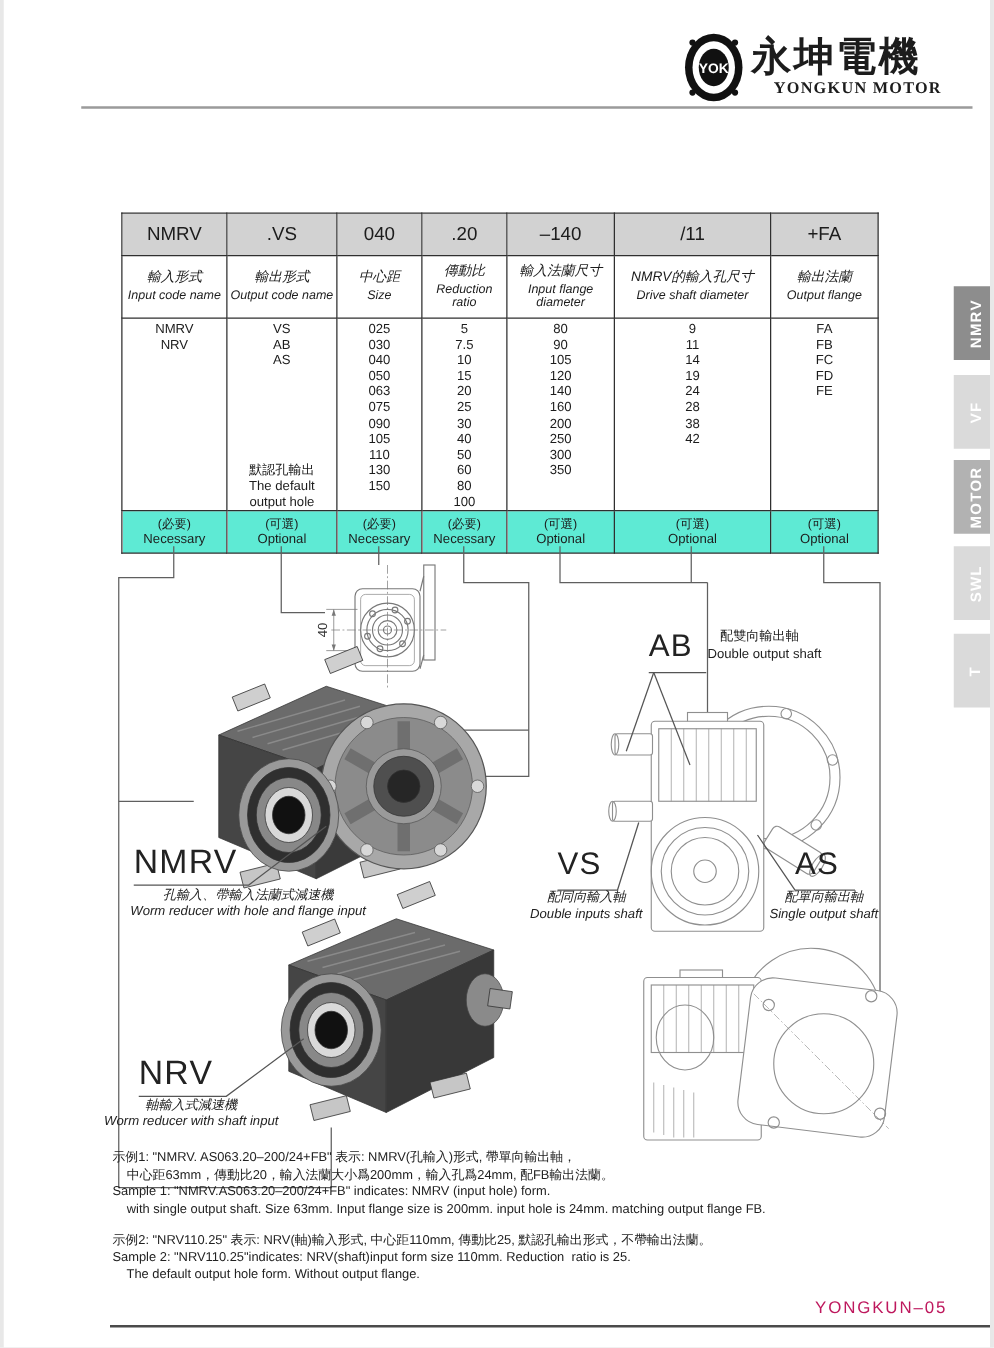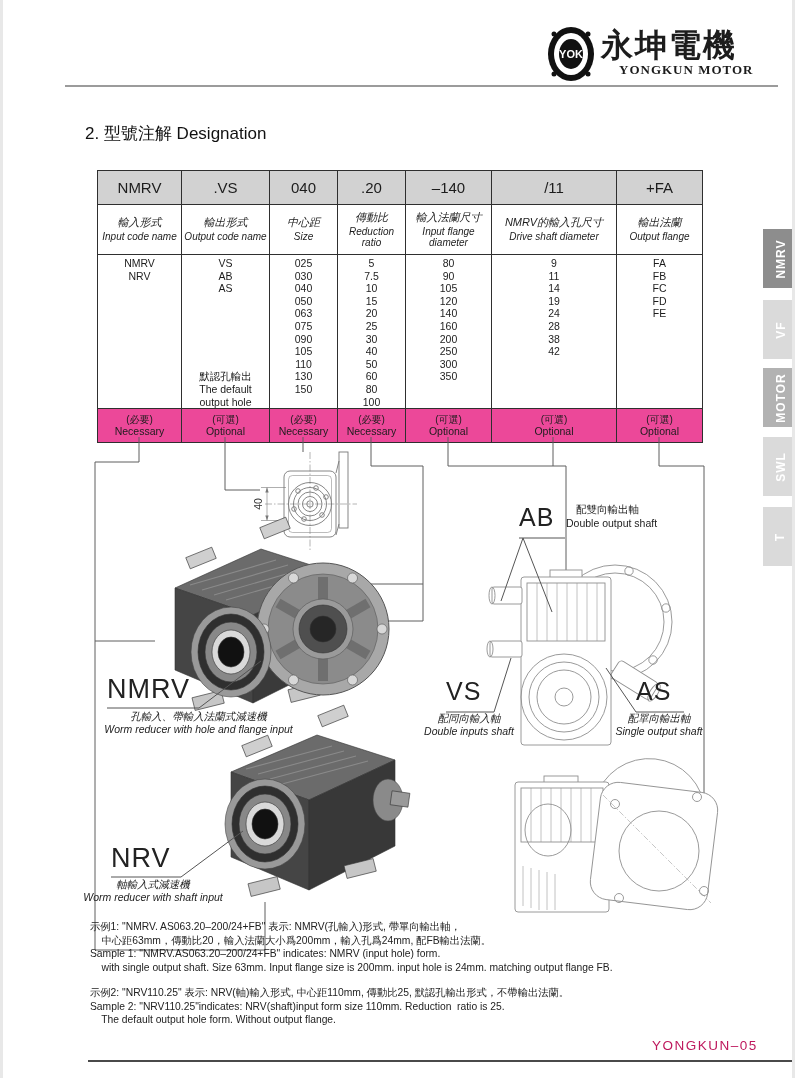--- a/index.html
+++ b/index.html
@@ -21,21 +21,21 @@
   .tab-light{background:#dadada;}
   
   table.desig{position:absolute;left:94px;top:170px;width:605px;border-collapse:collapse;table-layout:fixed;}
   table.desig td{border:1px solid #2f2f2f;text-align:center;padding:0;overflow:hidden;}
   tr.codes td{height:33px;background:#d2d2d2;font-size:15px;vertical-align:middle;}
   tr.desc td{height:49px;vertical-align:middle;font-style:italic;}
   .hcn{font-size:11px;line-height:13px;}
   .hen{font-size:10px;line-height:11.5px;margin-top:2px;}
   tr.bodyrow td{height:152px;vertical-align:top;}
   .cell-lines{white-space:pre;font-size:10.5px;line-height:12.6px;padding-top:2px;}
-  tr.optrow td{height:33px;background:#ec4899;vertical-align:middle;}
+  tr.optrow td{height:33px;background:#5eead4;vertical-align:middle;}
   .fcn{font-size:10px;line-height:11.5px;}
   .fen{font-size:10.5px;line-height:12px;}
   
   svg.figs{position:absolute;left:0;top:0;pointer-events:none;}
   
   .big-label{position:absolute;font-size:27px;letter-spacing:1px;color:#222;}
   .med-label{position:absolute;font-size:25px;letter-spacing:1px;color:#222;}
   .cap{position:absolute;font-size:10.5px;line-height:12px;color:#222;white-space:nowrap;}
   .capbox{position:absolute;text-align:center;}
   .capbox div{font-size:10.5px;line-height:13px;color:#222;white-space:nowrap;font-style:italic;}
@@ -57,21 +57,20 @@
     <circle cx="8" cy="9" r="2.5" fill="#111"></circle>
       <circle cx="42" cy="9" r="2.5" fill="#111"></circle>
     <circle cx="8" cy="49" r="2.5" fill="#111"></circle>
       <circle cx="42" cy="49" r="2.5" fill="#111"></circle>
     <text x="25" y="33" text-anchor="middle" font-size="11" font-family="Liberation Sans, sans-serif" font-weight="bold" fill="#fff">YOK</text>
   </svg>
   <div class="brand-cn">永坤電機</div>
   <div class="brand-en">YONGKUN MOTOR</div>
   <div class="header-rule"></div>
 
-  <div class="page-title">2. 型號注解 Designation</div>
 
   <div class="side-tab tab-dark" style="top:229px">
       <span>NMRV</span>
     </div>
   <div class="side-tab tab-light" style="top:300px">
       <span>VF</span>
     </div>
   <div class="side-tab tab-mid" style="top:368px">
       <span>MOTOR</span>
     </div>

